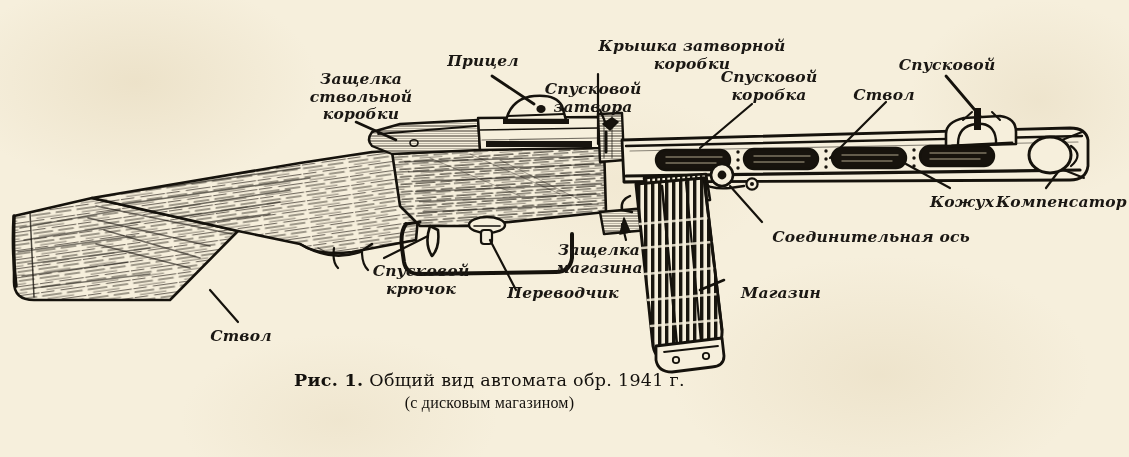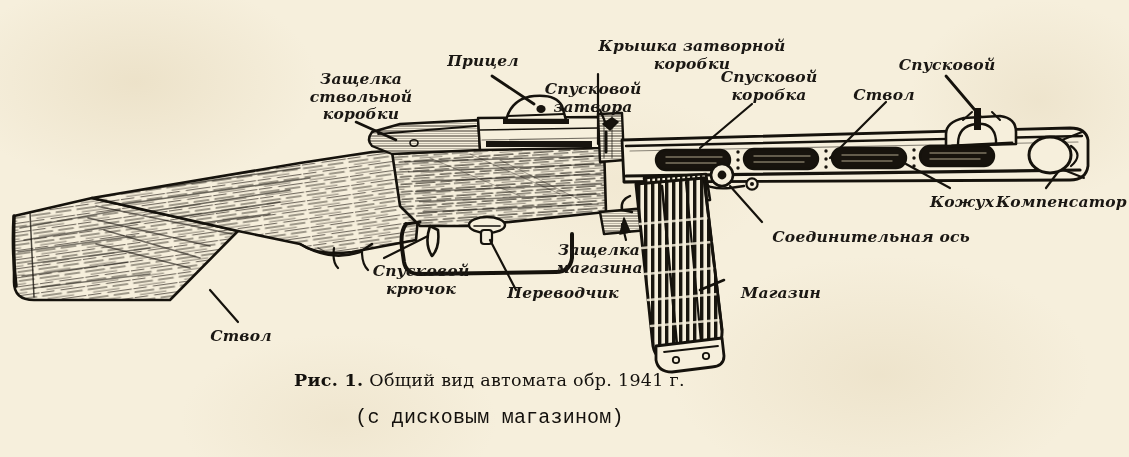--- a/index.html
+++ b/index.html
@@ -54,24 +54,24 @@
   }
   .caption-line1 {
     font-family: "DejaVu Serif", serif;
     font-size: 17.5px;
     letter-spacing: 0.3px;
   }
   .caption-line1 .fig-no {
     font-weight: 700;
   }
   .caption-line2 {
-    font-family: Liberation Mono, monospace;
-    font-size: 20px;
+    font-family: Liberation Serif, serif;
+    font-size: 16px;
     letter-spacing: 0.2px;
-    margin-top: 16px;
+    margin-top: 4px;
   }
 </style>
 </head>
 <body>
 
 <div id="page">
 
   <div id="paper-grain"></div>
 
   <svg id="figure-svg" width="1129" height="457" viewBox="0 0 1129 457" xmlns="http://www.w3.org/2000/svg">

